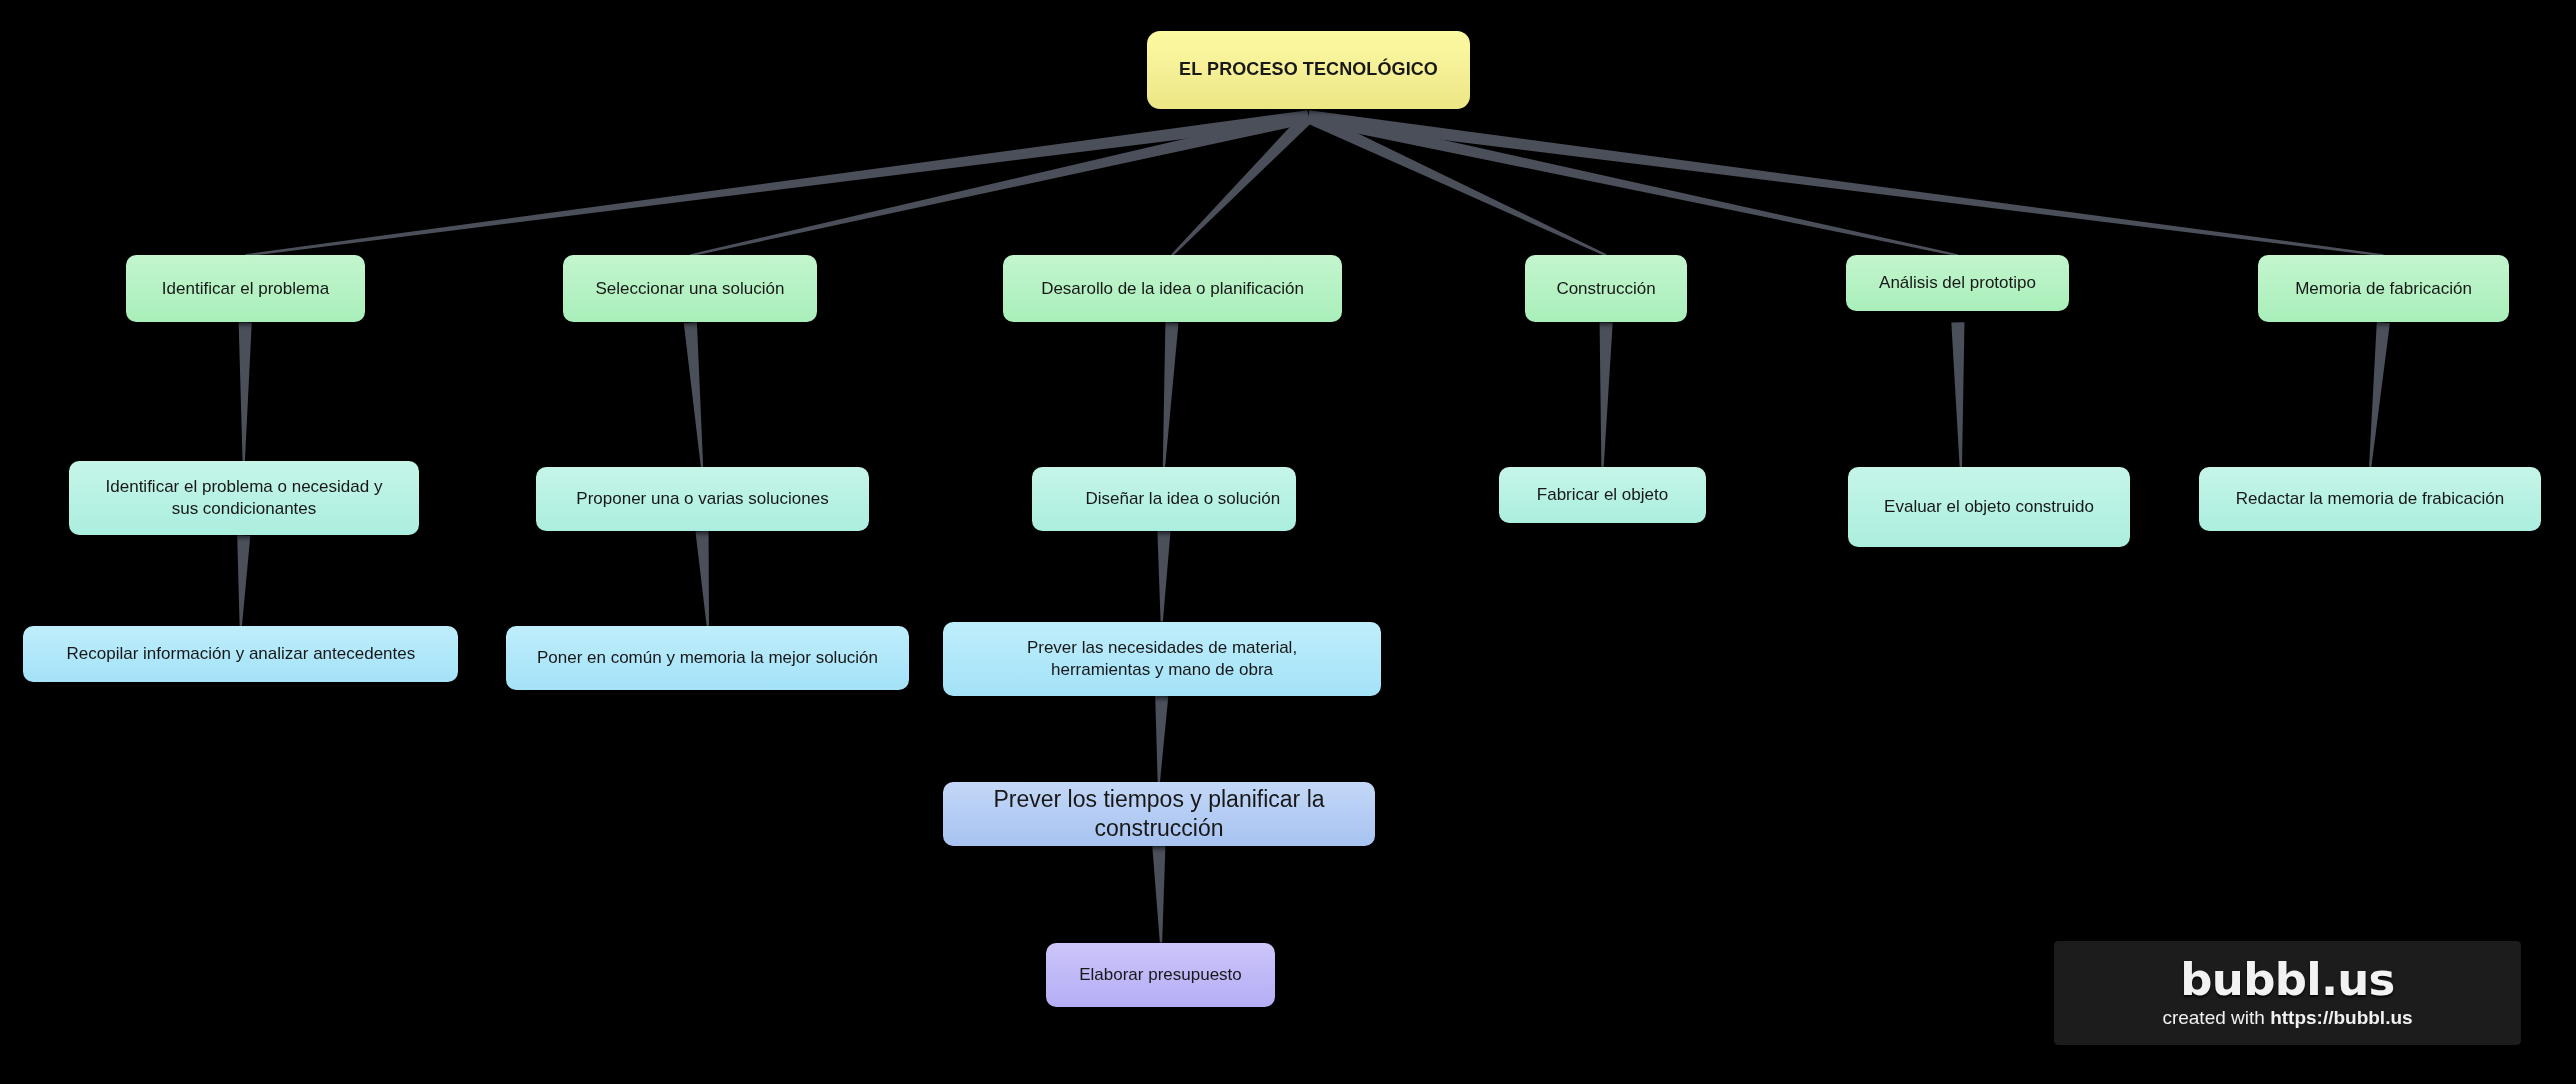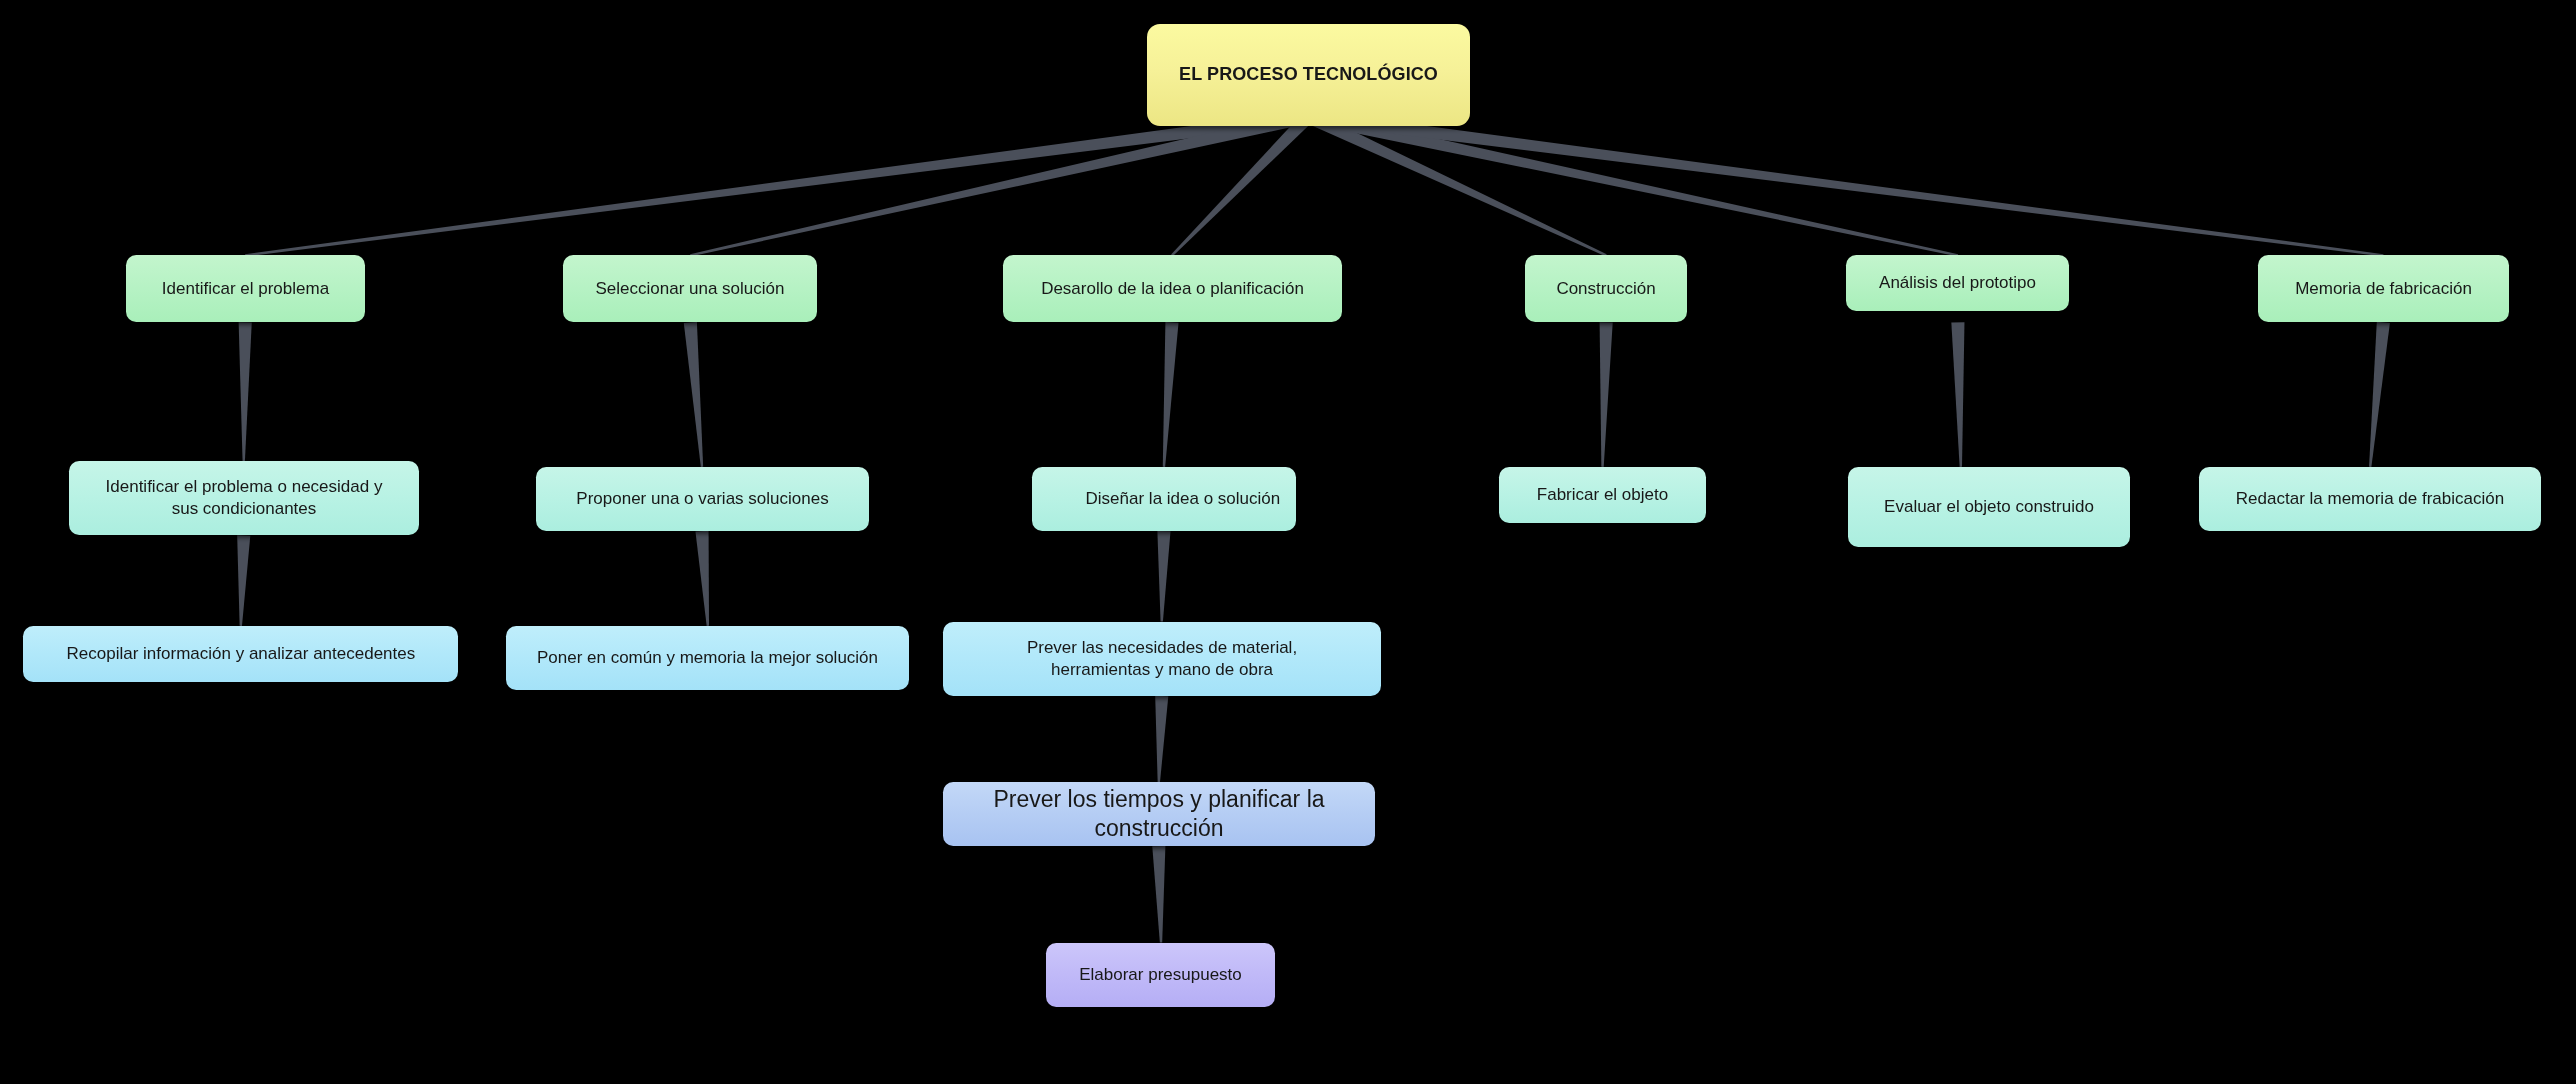--- a/index.html
+++ b/index.html
@@ -113,21 +113,21 @@
       <polygon points="2674.001835985331,442.18178109120544 2685.4003263973923,640.0323166384366 2688.5996736026077,639.9676833615634 2691.998164014669,441.81821890879456" fill="#4a4f5a"></polygon>
       <polygon points="3257.0369611417905,441.1851782856173 3246.4065708696517,639.855142806332 3249.5934291303483,640.144857193668 3274.9630388582095,442.8148217143827" fill="#4a4f5a"></polygon>
       <polygon points="325.0046789709427,733.7098283539013 328.4008318170565,857.9484139295824 331.5991681829435,858.0515860704176 342.9953210290573,734.2901716460987" fill="#4a4f5a"></polygon>
       <polygon points="953.0169931706941,728.5528004202649 968.4030210081235,858.0982756302693 971.5969789918765,857.9017243697307 970.9830068293059,727.4471995797351" fill="#4a4f5a"></polygon>
       <polygon points="1586.0026328192857,727.7823217617569 1590.4004680567618,851.9613016465346 1593.5995319432382,852.0386983534654 1603.9973671807143,728.2176782382431" fill="#4a4f5a"></polygon>
       <polygon points="1583.0051664757416,953.6950903890082 1586.4009184845763,1071.9457938469347 1589.5990815154237,1072.0542061530653 1600.9948335242584,954.3049096109918" fill="#4a4f5a"></polygon>
       <polygon points="1579.0023234800956,1160.2044926481797 1589.400413063128,1292.0363542485652 1592.599586936872,1291.9636457514348 1596.9976765199044,1159.7955073518203" fill="#4a4f5a"></polygon>
     </svg>
 
   <div id="nodes">
-      <div class="node lvl-root" style="left: 1147px; top: 24px; width: 323px; height: 102px;">EL PROCESO TECNOLÓGICO</div>
+      <div class="node lvl-root" style="left: 1147px; top: 31px; width: 323px; height: 78px;">EL PROCESO TECNOLÓGICO</div>
       <div class="node lvl-2" style="left: 126px; top: 255px; width: 239px; height: 67px;">Identificar el problema</div>
       <div class="node lvl-2" style="left: 563px; top: 255px; width: 254px; height: 67px;">Seleccionar una solución</div>
       <div class="node lvl-2" style="left: 1003px; top: 255px; width: 339px; height: 67px;">Desarollo de la idea o planificación</div>
       <div class="node lvl-2" style="left: 1525px; top: 255px; width: 162px; height: 67px;">Construcción</div>
       <div class="node lvl-2" style="left: 1846px; top: 255px; width: 223px; height: 56px;">Análisis del prototipo</div>
       <div class="node lvl-2" style="left: 2258px; top: 255px; width: 251px; height: 67px;">Memoria de fabricación</div>
       <div class="node lvl-3" style="left: 69px; top: 461px; width: 350px; height: 74px;">Identificar el problema o necesidad y
 sus condicionantes</div>
       <div class="node lvl-3" style="left: 536px; top: 467px; width: 333px; height: 64px;">Proponer una o varias soluciones</div>
       <div class="node lvl-3" style="left: 1032px; top: 467px; width: 264px; height: 64px; padding-left: 48px;">Diseñar la idea o solución</div>
@@ -135,15 +135,21 @@
       <div class="node lvl-3" style="left: 1820px; top: 467px; width: 282px; height: 80px; margin-left: 28px;">Evaluar el objeto construido</div>
       <div class="node lvl-3" style="left: 2199px; top: 467px; width: 342px; height: 64px;">Redactar la memoria de frabicación</div>
       <div class="node lvl-4" style="left: 23.4px; top: 626px; width: 435px; height: 56px;">Recopilar información y analizar antecedentes</div>
       <div class="node lvl-4" style="left: 506px; top: 626px; width: 403px; height: 64px;">Poner en común y memoria la mejor solución</div>
       <div class="node lvl-4" style="left: 943px; top: 622px; width: 438px; height: 74px;">Prever las necesidades de material,
 herramientas y mano de obra</div>
       <div class="node lvl-5" style="left: 943px; top: 782px; width: 432px; height: 64px;">Prever los tiempos y planificar la construcción</div>
       <div class="node lvl-6" style="left: 1046px; top: 943px; width: 229px; height: 64px;">Elaborar presupuesto</div>
     </div>
 
+  <div id="watermark">
+    <div id="wm-logo">bubbl.us</div>
+    <div id="wm-sub">
+      <span>created with </span><b>https://bubbl.us</b>
+    </div>
+  </div>
 
 </div>
 
 
 </body></html>

